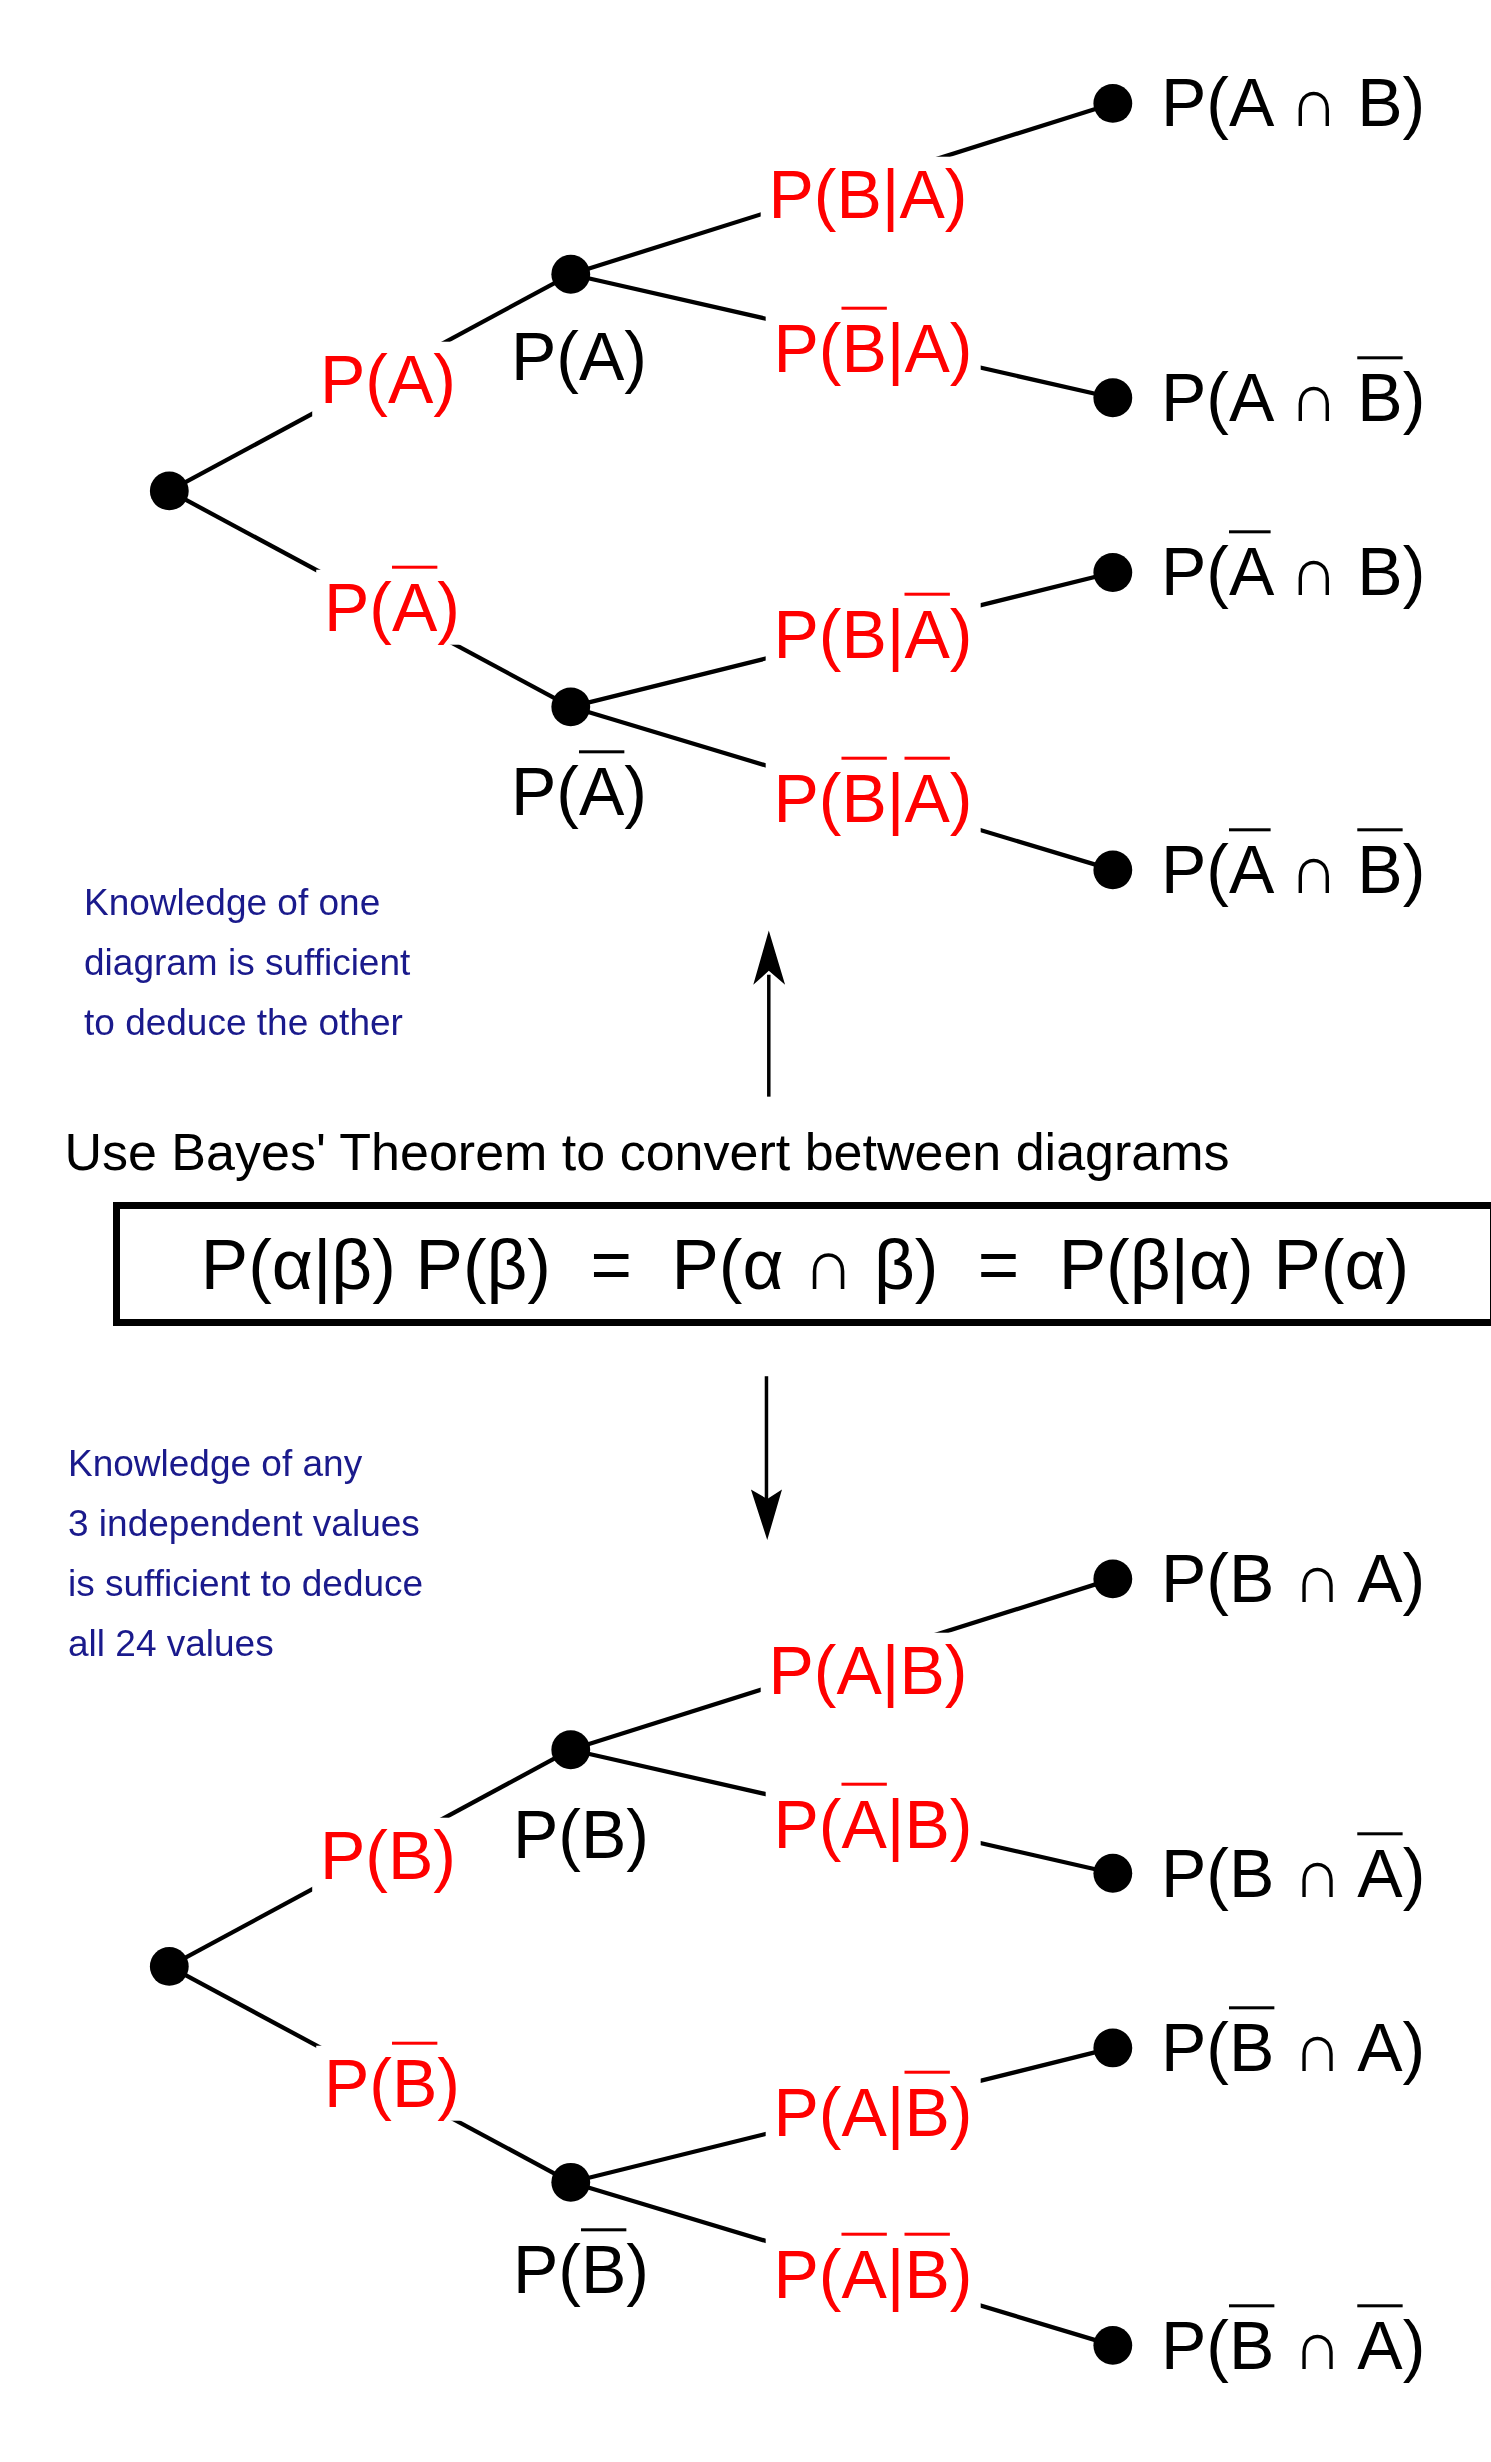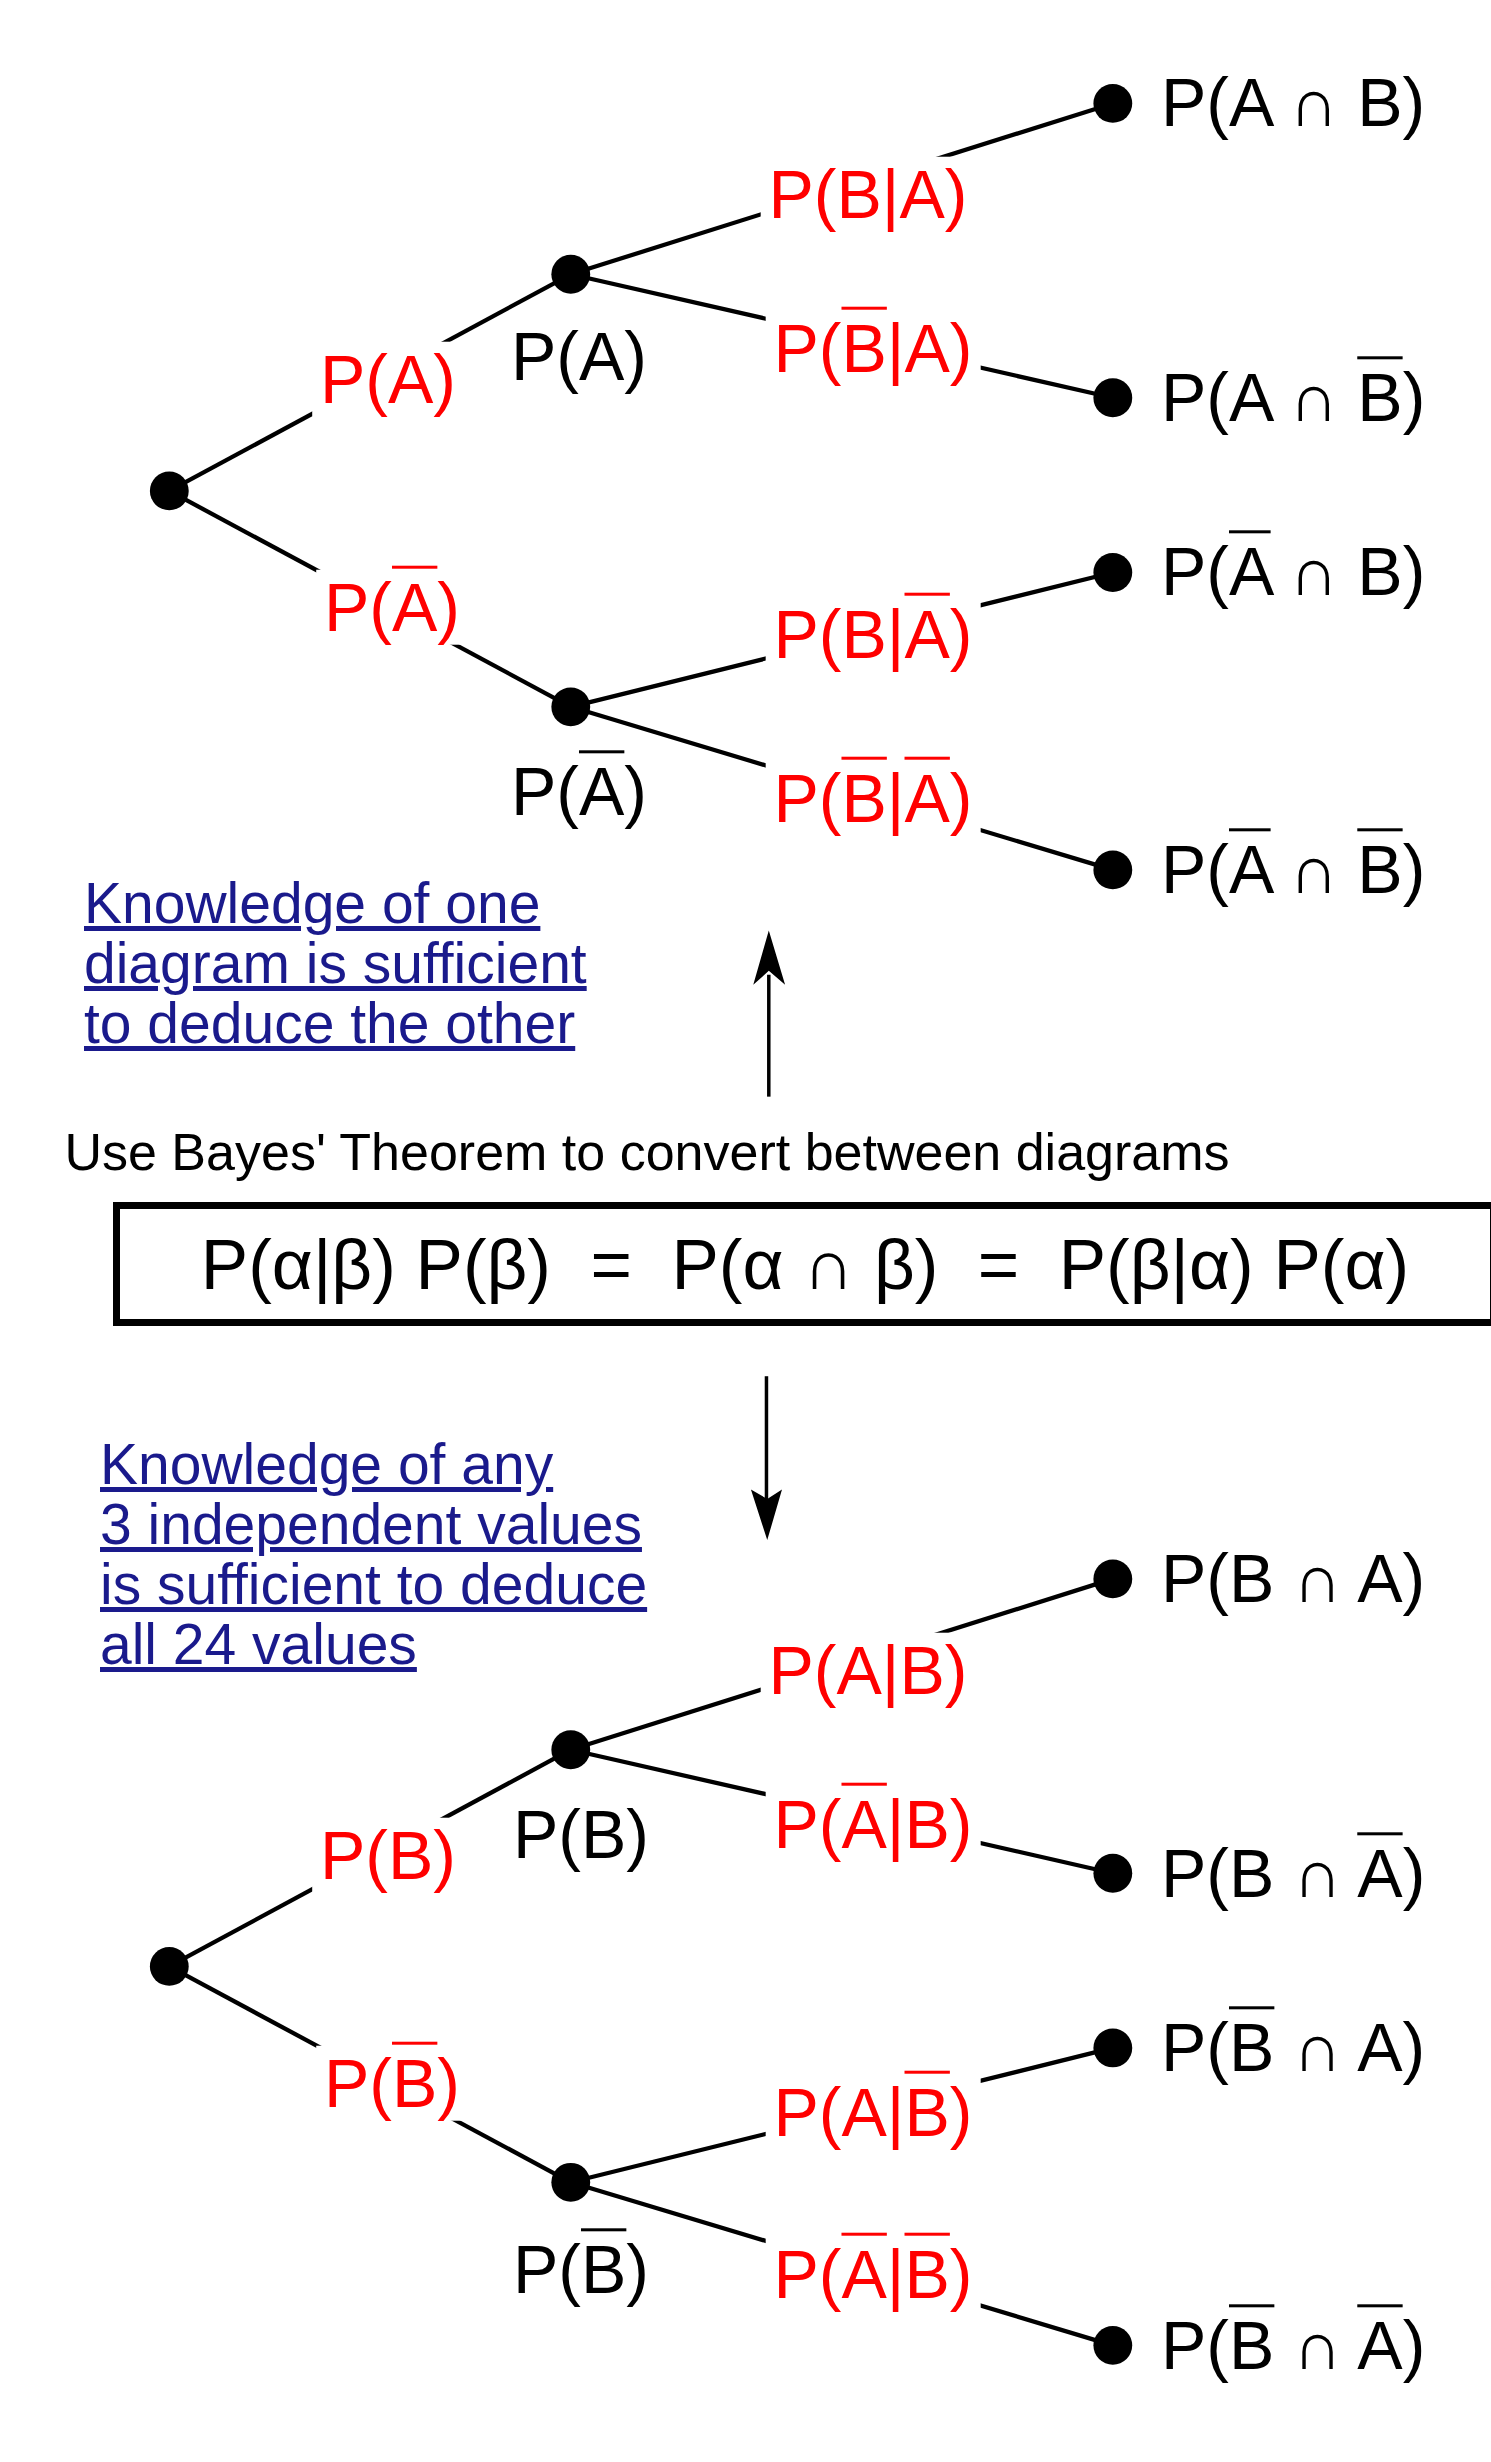--- a/index.html
+++ b/index.html
@@ -18,23 +18,22 @@
   .ahead{fill:var(--ink);stroke:none;}
   .lbl{
     position:absolute; font-size:68px; line-height:1.05; white-space:nowrap;
     color:var(--ink);
   }
   .center{transform:translate(-50%,-50%);text-align:center;}
   .vcenter{transform:translateY(-50%);}
   .red{color:var(--red); background:var(--paper); padding:1.6px 7.8px;}
   .ov{text-decoration:overline; text-decoration-thickness:3.1px;}
   .note{
-    position:absolute; color:var(--navy); font-size:57px; line-height:60px;
+    position:absolute; color:var(--navy); font-size:37px; line-height:60px;
     white-space:nowrap;
-    text-decoration:underline;
   }
   .title{
     position:absolute; left:0; top:1122px; width:1294px; text-align:center;
     font-size:52px; white-space:nowrap;
   }
   .formula-box{
     position:absolute; left:113px; top:1202px; width:1384px; height:124px;
     border:7px solid var(--ink); box-sizing:border-box; background:var(--paper);
     display:flex; align-items:center; justify-content:center;
   }
@@ -118,21 +117,21 @@
       <polygon class="ahead" points="988,1983 1007,1918 988,1930 967,1918"></polygon>
     </g>
   </svg>
 
   <div class="note" style="left:84px;top:873px;">
     <div>Knowledge of one</div>
     <div>diagram is sufficient</div>
     <div>to deduce the other</div>
   </div>
 
-  <div class="note" style="left:68px;top:1434px;margin-left:32px;">
+  <div class="note" style="left:68px;top:1434px;">
     <div>Knowledge of any</div>
     <div>3 independent values</div>
     <div>is sufficient to deduce</div>
     <div>all 24 values</div>
   </div>
 
   <div class="title">Use Bayes' Theorem to convert between diagrams</div>
 
   <div class="formula-box">
     <div class="formula">P(α|β) P(β)  =  P(α ∩ β)  =  P(β|α) P(α)</div>

